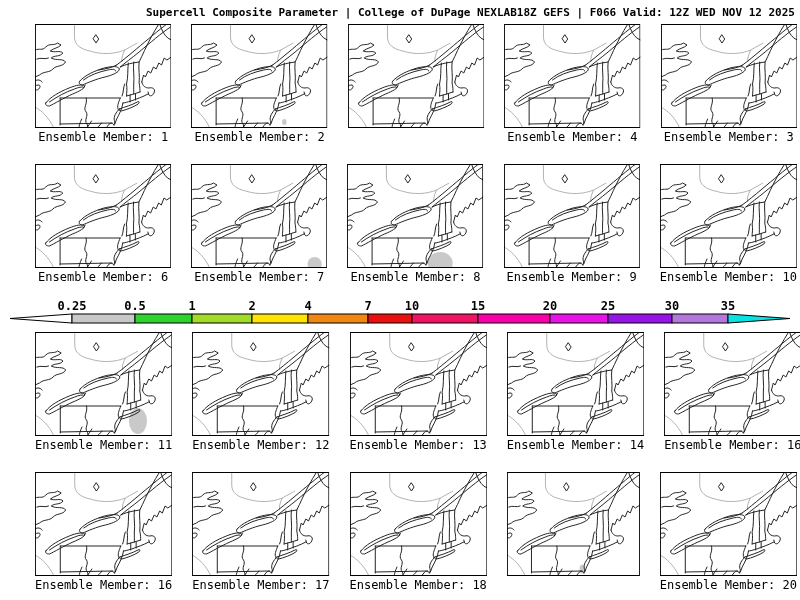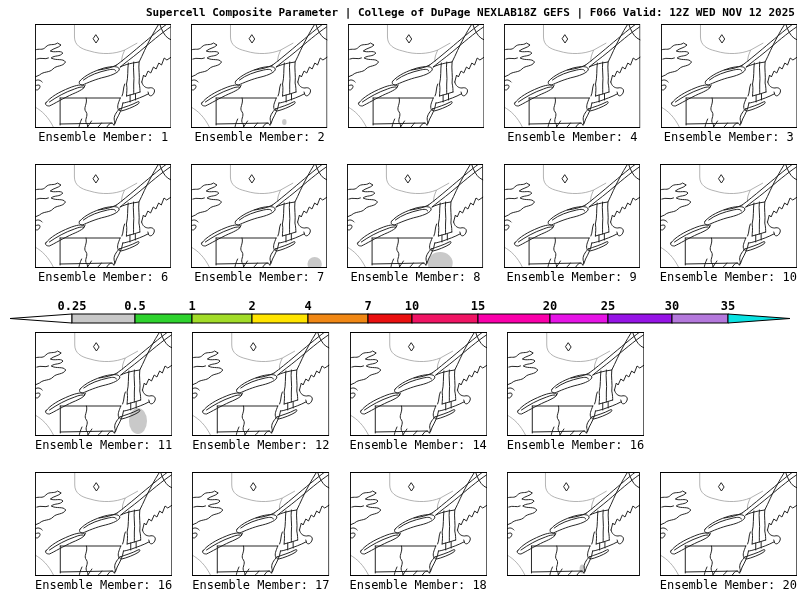--- a/index.html
+++ b/index.html
@@ -179,20 +179,26 @@
       <figure class="panel">
         <svg viewBox="0 0 152 104" preserveAspectRatio="none" class="map">
           <use href="#basemap"></use>
         </svg>
         <figcaption>Ensemble Member: 12</figcaption>
       </figure>
       <figure class="panel">
         <svg viewBox="0 0 152 104" preserveAspectRatio="none" class="map">
           <use href="#basemap"></use>
         </svg>
+        <figcaption>Ensemble Member: 13</figcaption>
+      </figure>
+      <figure class="panel">
+        <svg viewBox="0 0 152 104" preserveAspectRatio="none" class="map">
+          <use href="#basemap"></use>
+        </svg>
         <figcaption>Ensemble Member: 14</figcaption>
       </figure>
       <figure class="panel">
         <svg viewBox="0 0 152 104" preserveAspectRatio="none" class="map">
           <use href="#basemap"></use>
         </svg>
         <figcaption>Ensemble Member: 16</figcaption>
       </figure>
     </section>
   <section class="row" id="row3">

